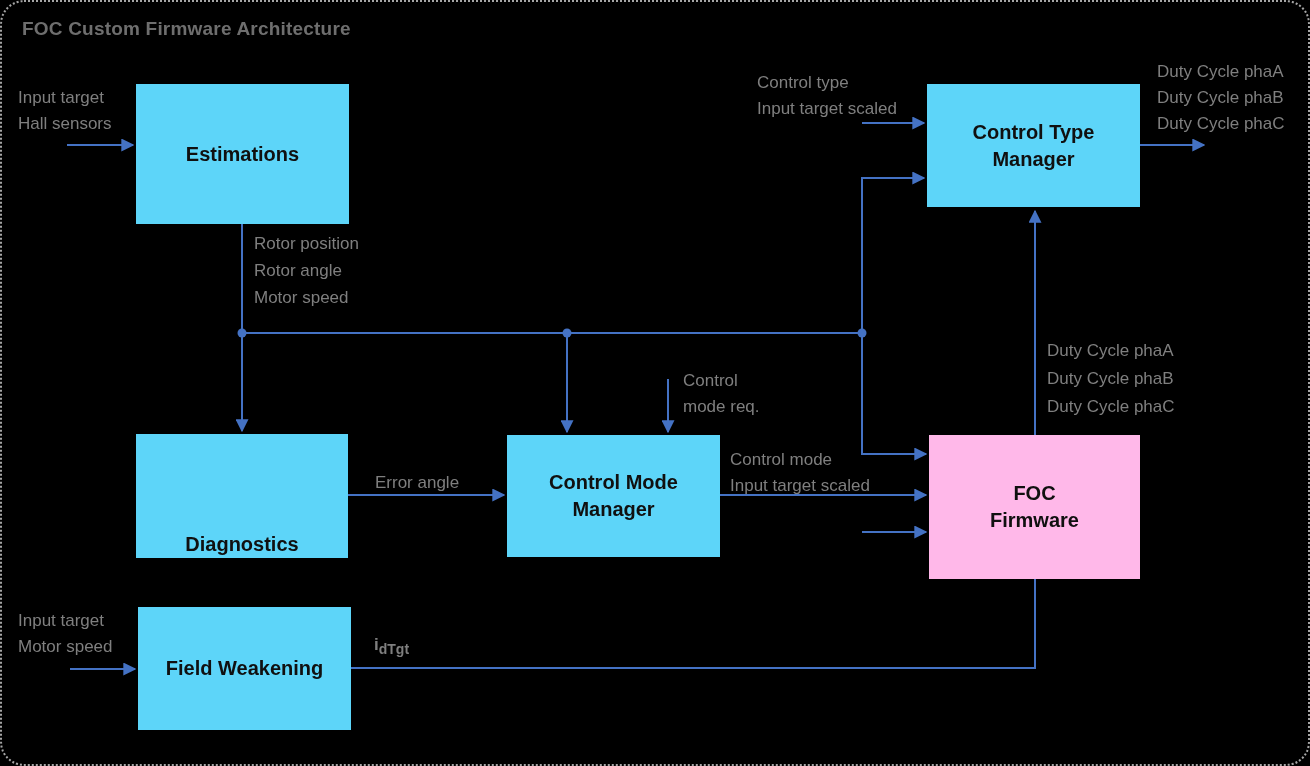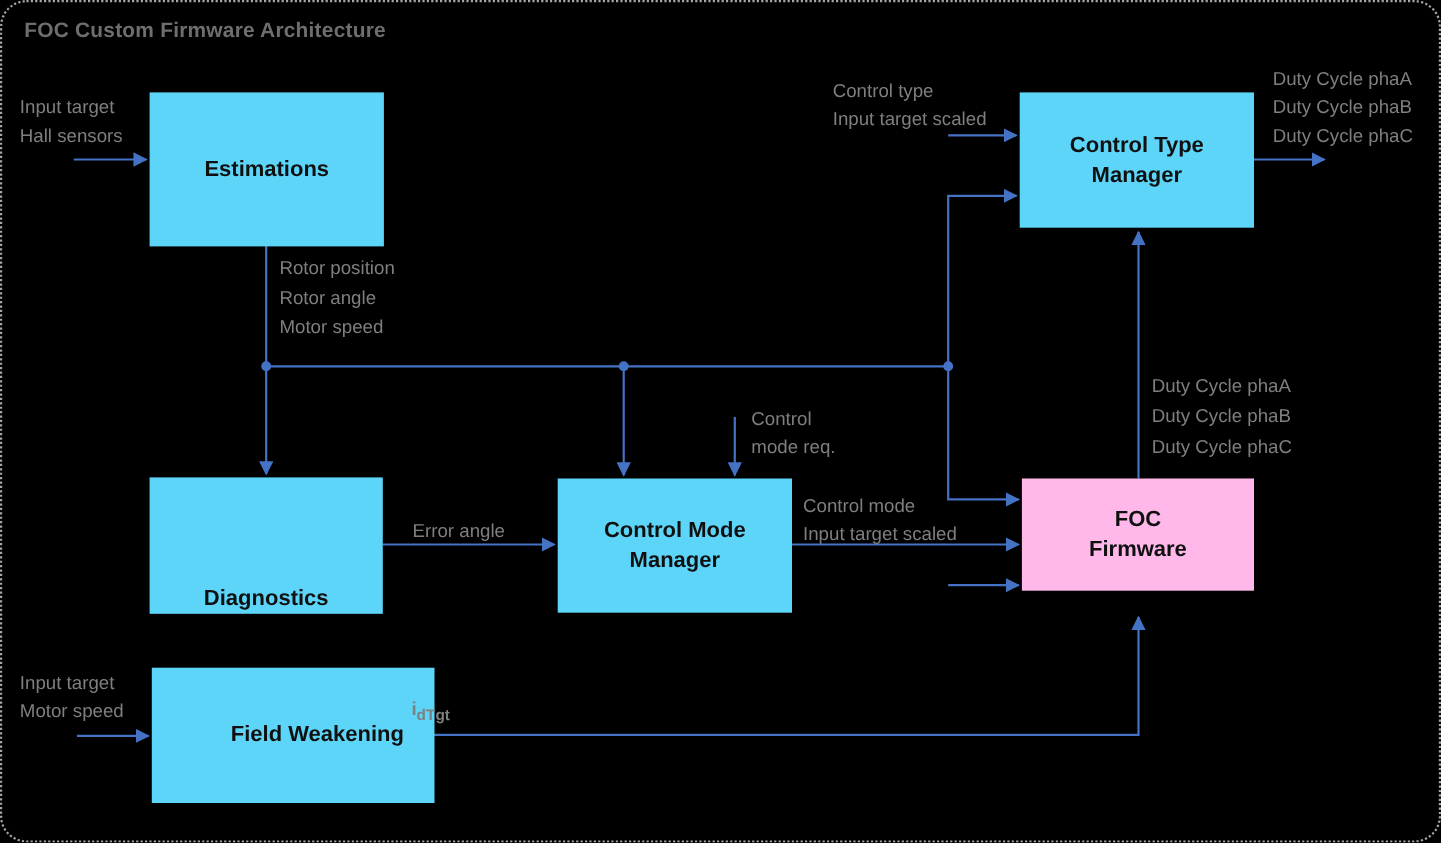--- a/index.html
+++ b/index.html
@@ -91,26 +91,26 @@
 
   <div class="block cyan" style="left:134px;top:432px;width:212px;height:124px;justify-content:flex-end;">
     <span>Diagnostics</span>
   </div>
 
   <div class="block cyan" style="left:505px;top:433px;width:213px;height:122px;">
     <span>Control Mode</span>
     <span>Manager</span>
   </div>
 
-  <div class="block pink" style="left:927px;top:433px;width:211px;height:102px;">
+  <div class="block pink" style="left:927px;top:433px;width:211px;height:144px;">
     <span>FOC</span>
     <span>Firmware</span>
   </div>
 
-  <div class="block cyan" style="left:136px;top:605px;width:213px;height:123px;padding-left:44px;">
+  <div class="block cyan" style="left:136px;top:605px;width:213px;height:123px;">
     <span>Field Weakening</span>
   </div>
 
   <div class="lbl" style="left:16px;top:83px;">
     <div>Input target</div>
     <div>Hall sensors</div>
   </div>
 
   <div class="lbl lh27" style="left:252px;top:228px;">
     <div>Rotor position</div>

